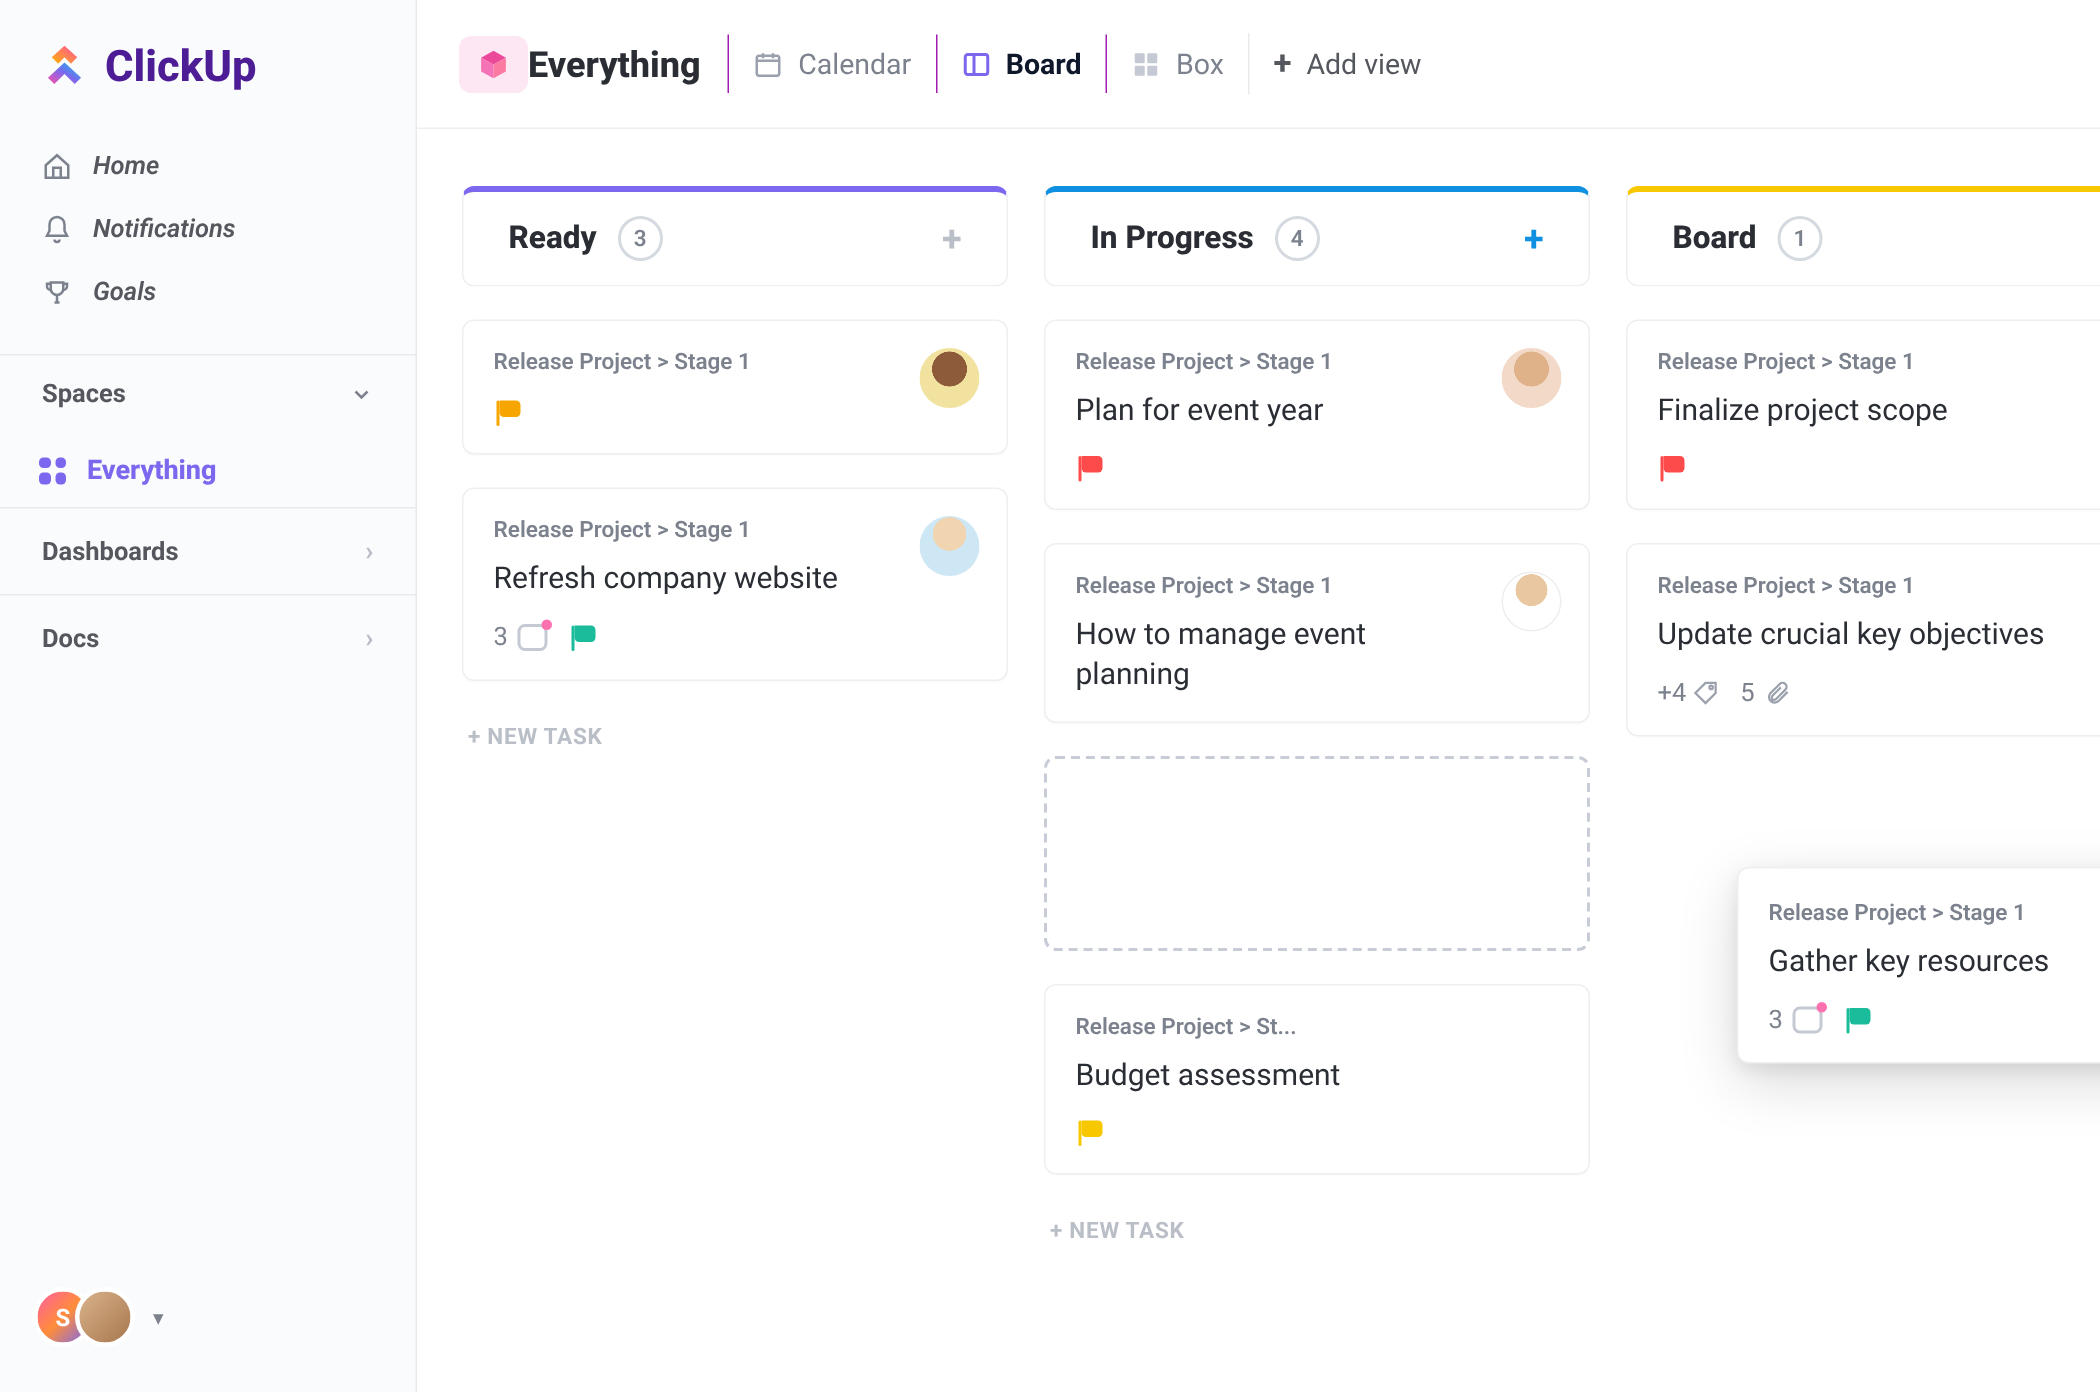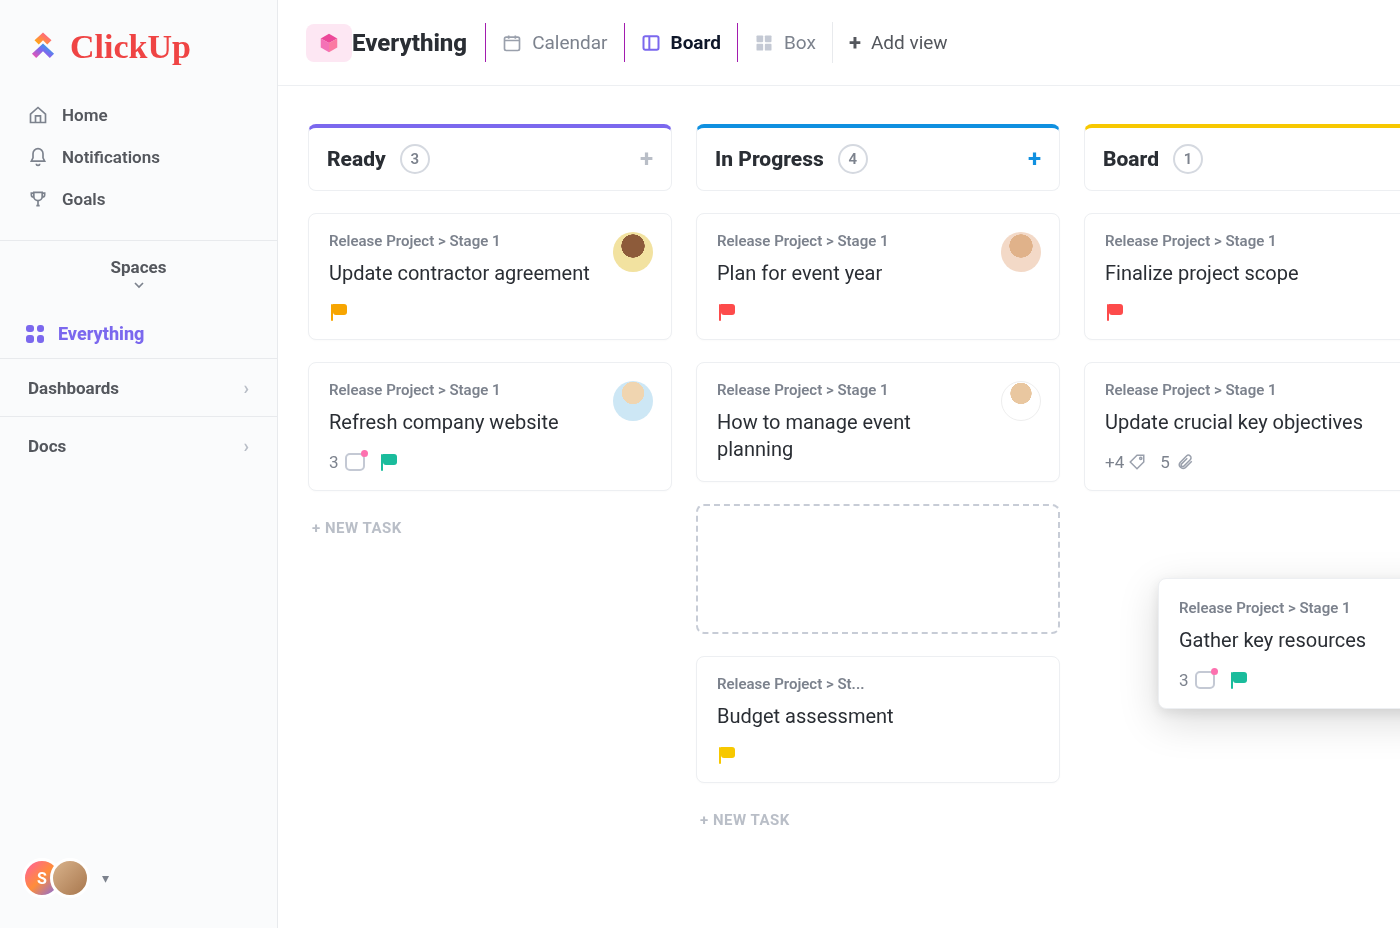--- a/index.html
+++ b/index.html
@@ -12,33 +12,32 @@
   
   .sidebar {
     position: absolute; left: 0; top: 0; width: 278px; height: 928px;
     background: #fafbfc; border-right: 1px solid #e8eaed;
     display: flex; flex-direction: column;
   }
   .logo {
     display: flex; align-items: center; gap: 10px; padding: 28px 26px 22px;
   }
   .logo-mark { width: 34px; height: 34px; }
-  .logo-text { font-size: 34px; font-weight: 800; color: #ef4444; font-family: Liberation Serif, serif; }
+  .logo-text { font-size: 29px; font-weight: 800; color: #4c1d95; }
   .nav { padding: 6px 14px 20px; }
   .nav-item {
     display: flex; align-items: center; gap: 14px;
     padding: 11px 14px; color: #54575d; font-size: 17px; font-weight: 600;
-    border-radius: 6px; cursor: pointer;
+    border-radius: 6px; cursor: pointer; font-style: italic;
   }
   .nav-item .ico { width: 20px; height: 20px; display:flex; align-items:center; justify-content:center; color:#7c828d; }
   .section-hdr {
     display:flex; align-items:center; justify-content:space-between;
     padding: 16px 28px; color:#54575d; font-size:17px; font-weight:700;
     border-top:1px solid #e8eaed;
-    flex-direction:column;
   }
   .section-hdr .chev { color:#7c828d; }
   .space-item {
     display:flex; align-items:center; gap:14px; padding: 14px 26px;
     font-size:18px; font-weight:800; color:#7b68ee; cursor:pointer;
   }
   .space-item .grid-ico { width:18px; height:18px; display:grid; grid-template-columns:1fr 1fr; grid-template-rows:1fr 1fr; gap:3px; }
   .space-item .grid-ico span { background:#7b68ee; border-radius:3px; }
   .section-row {
     display:flex; align-items:center; justify-content:space-between;
@@ -84,21 +83,21 @@
   }
 
   .board {
     position:absolute; left:0; right:0; top:96px; bottom:0;
     padding: 28px 0 0 30px; display:flex; gap:24px; overflow:hidden;
   }
   .column { width:364px; flex:0 0 364px; display:flex; flex-direction:column; }
   .column.wide { width:380px; flex:0 0 380px; }
   .col-header {
     background:#fff; border:1px solid #edeff2; border-top:4px solid var(--accent,#7b68ee);
-    border-radius:8px; padding:16px 18px; display:flex; align-items:center; gap:14px;
+    border-radius:8px; padding:16px 30px; display:flex; align-items:center; gap:14px;
     margin-bottom:22px;
   }
   .col-header .title { font-size:21px; font-weight:800; color:#2a2e34; }
   .count-badge {
     width:30px; height:30px; border:2px solid #d5d9e0; border-radius:50%;
     display:flex; align-items:center; justify-content:center;
     font-size:15px; color:#7c828d; font-weight:600;
   }
   .col-header .spacer { flex:1; }
   .col-add { font-size:24px; font-weight:700; color:#b9bec7; cursor:pointer; }
@@ -291,21 +290,20 @@
     <div class="column" style="--accent:#7b68ee">
       <div class="col-header">
         <span class="title">Ready</span>
         <span class="count-badge">3</span>
         <span class="spacer"></span>
         <span class="col-add">+</span>
       </div>
 
       <div class="card">
         <div class="crumb">Release Project &gt; Stage 1</div>
-        <div class="ctitle">Update contractor agreement</div>
         <div class="av p1"></div>
         <div class="meta">
           <span class="flag orange"></span>
         </div>
       </div>
 
       <div class="card">
         <div class="crumb">Release Project &gt; Stage 1</div>
         <div class="ctitle">Refresh company website</div>
         <div class="av p3"></div>

